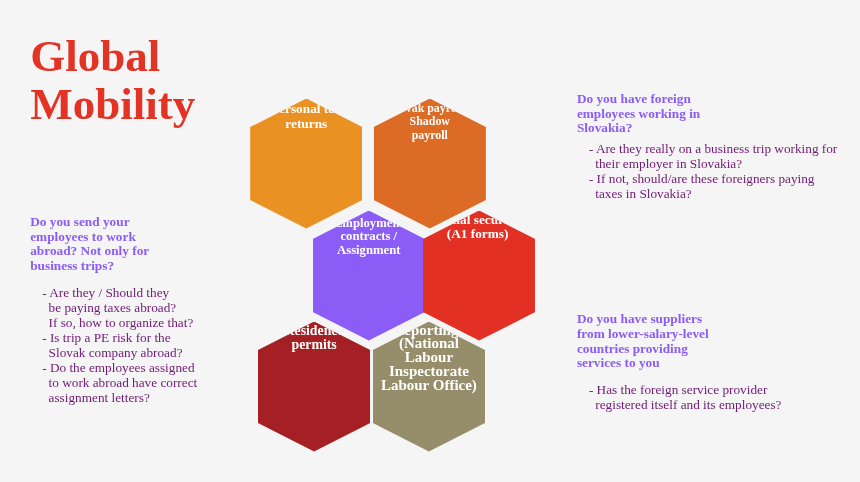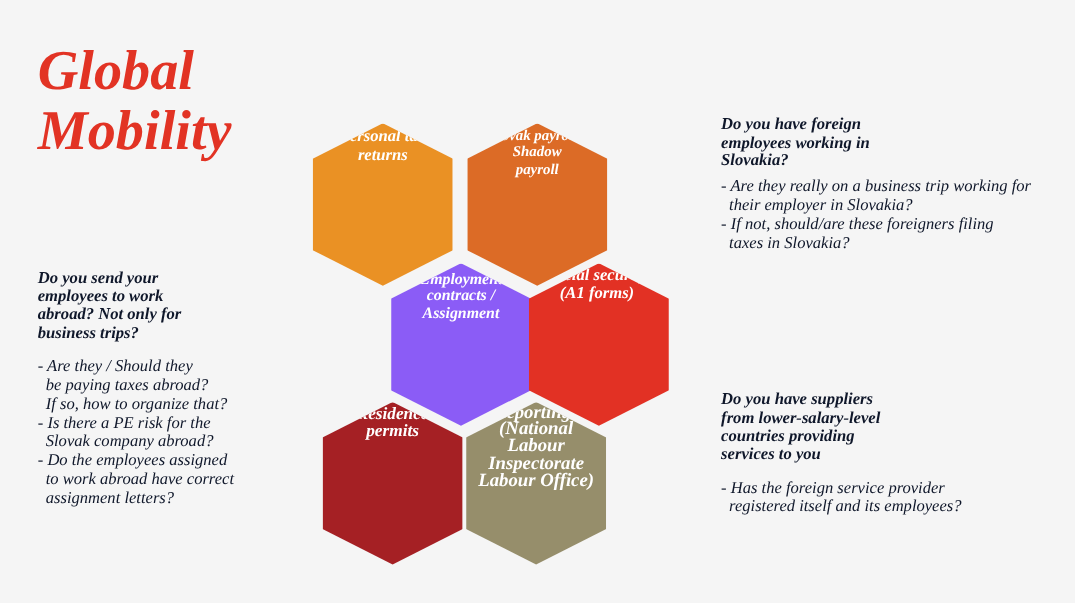--- a/index.html
+++ b/index.html
@@ -1,28 +1,28 @@
 <!DOCTYPE html>
 <html><head>
 <meta charset="utf-8">
 <title>Global Mobility</title>
 <style>
   html,body{margin:0;padding:0;}
   body{width:860px;height:482px;background:#f5f5f5;overflow:hidden;
        font-family:"Liberation Serif",serif;
        -webkit-font-smoothing:antialiased;}
-  .slide{position:relative;width:860px;height:414px;background:#f5f5f5;font-style:italic;}
+  .slide{position:relative;width:860px;height:414px;background:#f5f5f5;}
 
   .title{position:absolute;left:30.2px;top:33px;color:#e23324;font-weight:bold;
          font-size:45px;line-height:47.5px;white-space:pre-line;}
 
   .qblock{position:absolute;}
-  .qhead{color:#0f172a;font-weight:bold;font-size:13.3px;line-height:14.73px;
+  .qhead{color:#8b5cf6;font-weight:bold;font-size:13.3px;line-height:14.73px;
          white-space:pre-line;margin:0;}
-  .qlist{color:#0f172a;font-size:13.25px;line-height:14.97px;margin:0;}
+  .qlist{color:#701a75;font-size:13.25px;line-height:14.97px;margin:12px;}
   .qitem{display:block;white-space:pre-line;padding-left:6.4px;text-indent:-6.4px;}
 
   .hexwrap{position:absolute;left:0;top:0;width:860px;height:482px;}
   .hex{position:absolute;width:112.2px;height:130px;
        clip-path:polygon(50% 0%,100% 21.9%,100% 78.1%,50% 100%,0% 78.1%,0% 21.9%);
        display:flex;align-items:flex-start;justify-content:center;}
   .hex span{color:#fff;font-weight:bold;text-align:center;white-space:pre-line;display:block;}
   .hx1 span{font-size:13.3px;line-height:15.0px;position:relative;top:2px;}
   .hx2 span{font-size:11.9px;line-height:13.7px;position:relative;top:3px;}
   .hx3 span{font-size:12.7px;line-height:13.7px;position:relative;top:6px;}
@@ -72,36 +72,36 @@
 
   <div class="qblock" style="left:30.2px;top:214.8px;width:200px;">
     <div class="qhead">Do you send your
 employees to work
 abroad? Not only for
 business trips?</div>
     <div class="qlist" style="margin-top:12.4px;">
       <span class="qitem">- Are they / Should they
 be paying taxes abroad?
 If so, how to organize that?</span>
-      <span class="qitem">- Is there a PE risk for the
+      <span class="qitem">- Is trip a PE risk for the
 Slovak company abroad?</span>
       <span class="qitem">- Do the employees assigned
 to work abroad have correct
 assignment letters?</span>
     </div>
   </div>
 
   <div class="qblock" style="left:576.9px;top:92px;width:280px;">
     <div class="qhead">Do you have foreign
 employees working in
 Slovakia?</div>
     <div class="qlist" style="margin-top:6.2px;">
       <span class="qitem">- Are they really on a business trip working for
 their employer in Slovakia?</span>
-      <span class="qitem">- If not, should/are these foreigners filing
+      <span class="qitem">- If not, should/are these foreigners paying
 taxes in Slovakia?</span>
     </div>
   </div>
 
   <div class="qblock" style="left:576.9px;top:312.2px;width:280px;">
     <div class="qhead">Do you have suppliers
 from lower-salary-level
 countries providing
 services to you</div>
     <div class="qlist" style="margin-top:12.2px;">

